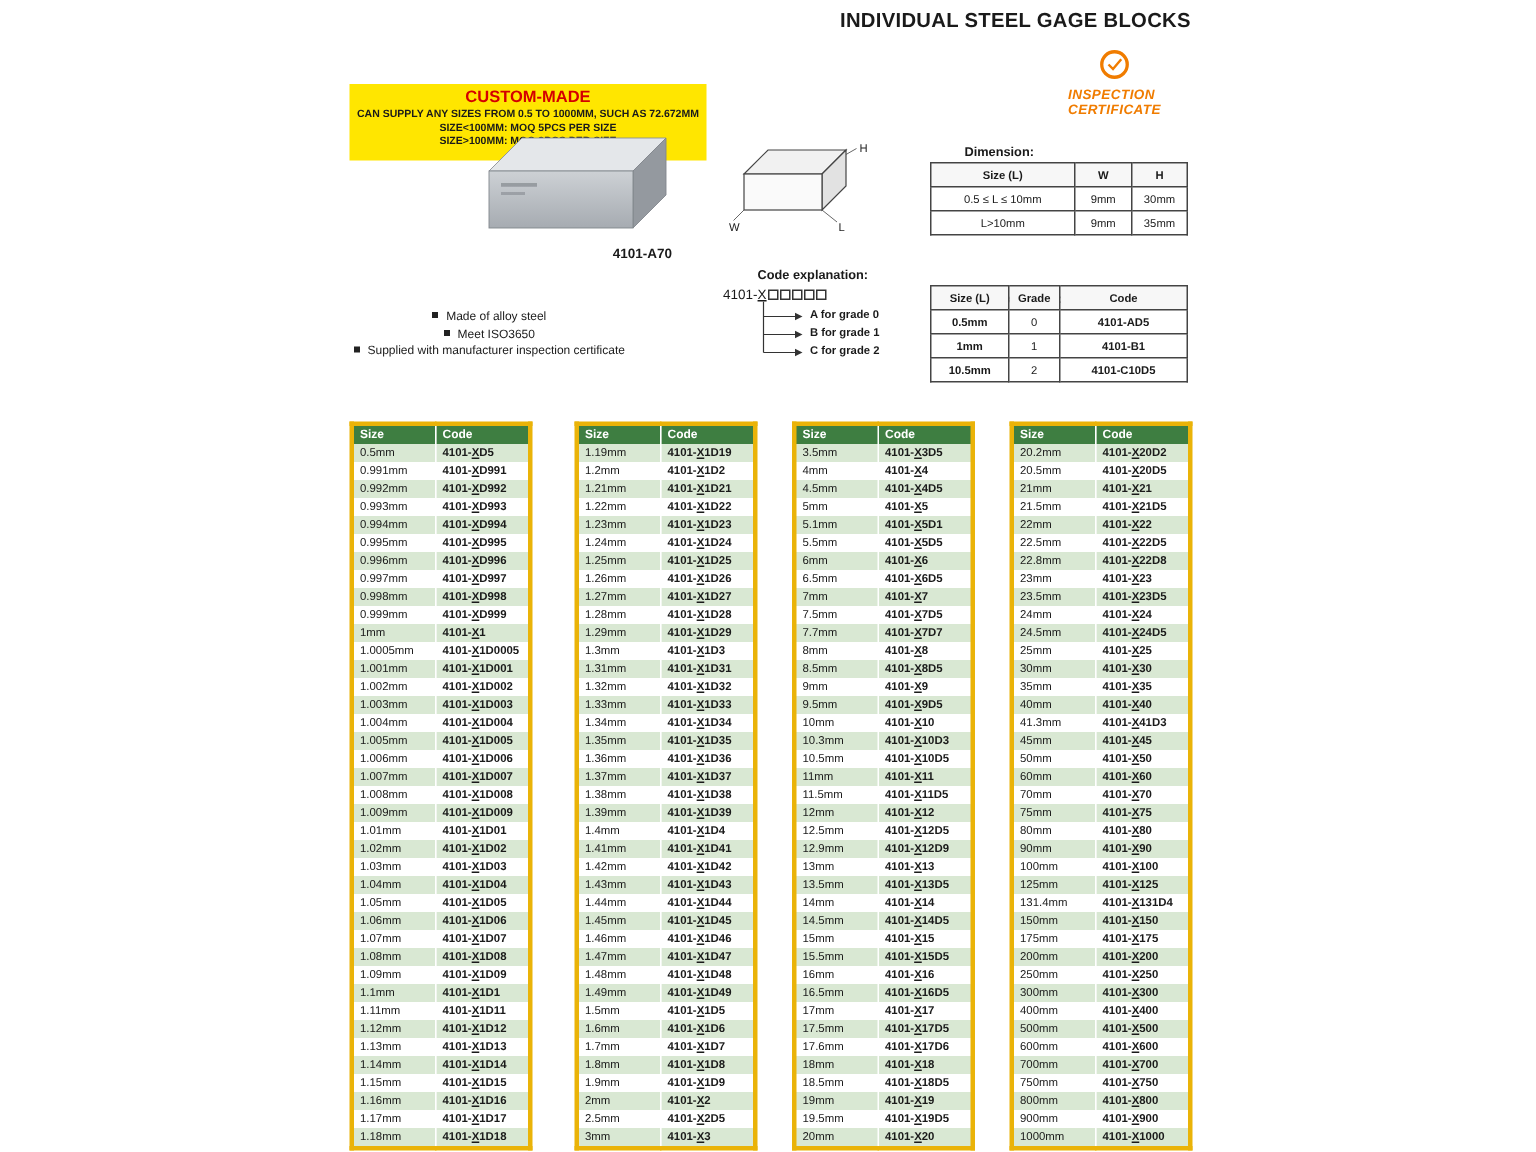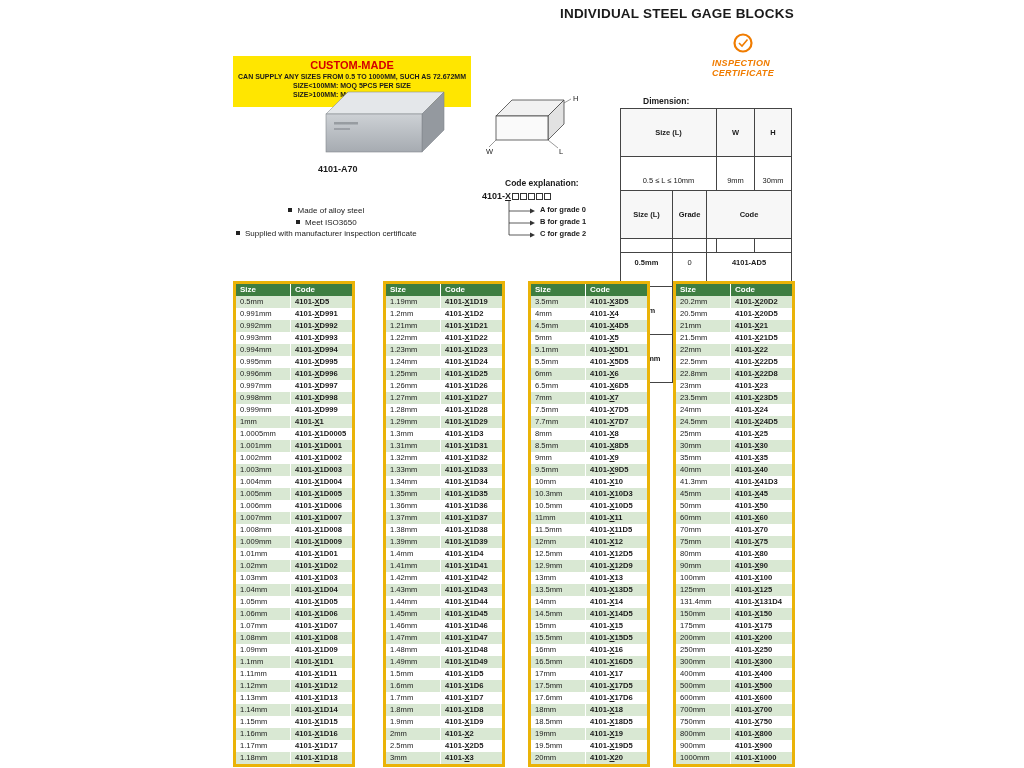--- a/index.html
+++ b/index.html
@@ -14,49 +14,49 @@
 
   
   .page-title { left:560px; top:6px; width:250px; text-align:left; font-size:13.5px; font-weight:bold; letter-spacing:.2px; }
 
   
   .cert-badge { left:712px; top:32px; display:flex; align-items:center; gap:4px;flex-direction:column; }
   .cert-text { font-size:9px; font-weight:bold; font-style:italic; color:#f07c00; line-height:10px; letter-spacing:.3px; }
 
   
   .photo { left:318px; top:84px; }
-  .model-label { left:318px; top:164px; width:130px; text-align:left; font-size:9px; font-weight:bold; }
+  .model-label { left:318px; top:164px; width:130px; text-align:right; font-size:9px; font-weight:bold; }
 
   
   .drawing { left:486px; top:88px; }
 
   
   .sec-label { font-size:8.5px; font-weight:bold;margin-left:23px; }
   .dim-label { left:620px; top:96px; }
   .expl-label { left:482px; top:178px; }
   .exam-label { left:620px; top:194px; }
 
   
   .mini-table { border-collapse:collapse; font-size:7.5px; }
-  .mini-table th, .mini-table td { border:1px solid #444; text-align:center; padding:19px 2px; height:12px; }
+  .mini-table th, .mini-table td { border:1px solid #444; text-align:center; padding:3px 2px; height:12px; }
   .mini-table th { font-weight:bold; background:#f7f7f7; }
   .dim-table { left:620px; top:108px; width:172px; }
   .dim-table td:nth-child(1), .dim-table th:nth-child(1) { width:96px; }
   .dim-table td:nth-child(2), .dim-table th:nth-child(2) { width:38px; }
   .ce-table { left:620px; top:190px; width:172px; }
   .ce-table td:nth-child(1), .ce-table th:nth-child(1) { width:52px; }
   .ce-table td:nth-child(2), .ce-table th:nth-child(2) { width:34px; }
   .ce-table td:nth-child(1), .ce-table td:nth-child(3) { font-weight:bold; }
 
   
   .features { left:236px; top:205px; font-size:8px; line-height:11.5px;text-align:center; }
   .bullet { display:inline-block; width:4px; height:4px; background:#222; margin-right:5px; vertical-align:1px; }
 
   
-  .pattern { left:482px; top:191px; font-size:9px; font-weight:bold;text-align:right; }
+  .pattern { left:482px; top:191px; font-size:9px; font-weight:normal;text-align:right; }
   .gx { text-decoration:underline; }
   .pbox { display:inline-block; width:7px; height:7px; border:1px solid #333; margin-left:1px; vertical-align:-1px; background:#fff; }
   .arrows { left:504px; top:201px; }
   .grade-opts { left:540px; top:204px; }
   .grade-opt { height:12px; line-height:12px; font-size:7.5px; font-weight:600; }
 
   
   .size-table { border-collapse:collapse; width:122px; font-size:7.6px; border:3px solid #eab308; }
   .size-table th { background:#3e7e41; color:#fff; font-size:8px; font-weight:bold; text-align:left; padding:0 4px; height:13px; border-right:1px solid #fff; }
   .size-table th:last-child { border-right:none; }

